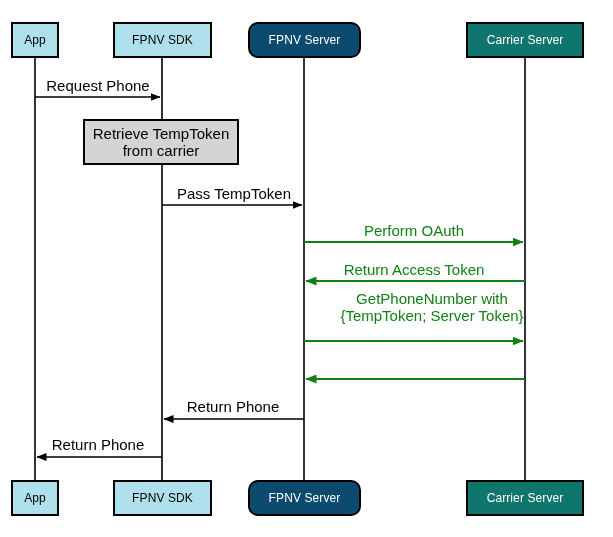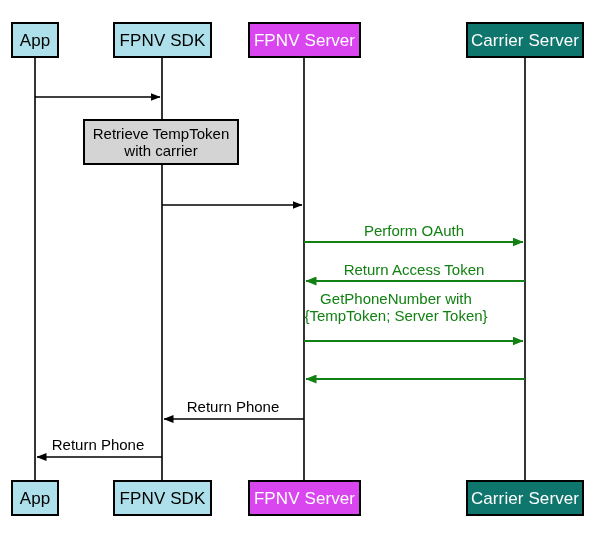--- a/index.html
+++ b/index.html
@@ -25,32 +25,33 @@
     height: 537px;
   }
   
   .participant-box {
     position: absolute;
     box-sizing: border-box;
     border: 2px solid #000000;
     display: flex;
     align-items: center;
     justify-content: center;
-    font-size: 17px;
+    font-size: 12px;
     line-height: 1;
     white-space: nowrap;
     letter-spacing: 0.1px;
   }
   .pbox-light {
     background: #ade0ea;
     color: #000000;
   }
   .pbox-blue {
-    background: #d946ef;
+    background: #0c4a6e;
     color: #ffffff;
+    border-radius: 10px;
   }
   .pbox-green {
     background: #0f766e;
     color: #ffffff;
   }
   
   .note-box {
     position: absolute;
     box-sizing: border-box;
     border: 2px solid #000000;
@@ -141,47 +142,53 @@
   </div>
 
   <div class="participant-box pbox-blue" style="left:248px; top:22px; width:113px; height:36px;">
     <span>FPNV Server</span>
   </div>
 
   <div class="participant-box pbox-green" style="left:466px; top:22px; width:118px; height:36px;">
     <span>Carrier Server</span>
   </div>
 
-
+  <div class="msg-label black" style="left:98px; top:77px;">
+    <span class="lbl-line">Request Phone</span>
+  </div>
+
+  <div class="msg-label black" style="left:234px; top:185px;">
+    <span class="lbl-line">Pass TempToken</span>
+  </div>
 
   <div class="msg-label green" style="left:414px; top:222px;">
     <span class="lbl-line">Perform OAuth</span>
   </div>
 
   <div class="msg-label green" style="left:414px; top:261px;">
     <span class="lbl-line">Return Access Token</span>
   </div>
 
-  <div class="msg-label green" style="left:396px; top:290px;">
+  <div class="msg-label green" style="left:432px; top:290px;">
     <span class="lbl-line">GetPhoneNumber with</span>
     <span class="lbl-line">{TempToken; Server Token}</span>
   </div>
 
 
   <div class="msg-label black" style="left:233px; top:398px;">
     <span class="lbl-line">Return Phone</span>
   </div>
 
   <div class="msg-label black" style="left:98px; top:436px;">
     <span class="lbl-line">Return Phone</span>
   </div>
 
   <div class="note-box" style="left:83px; top:119px; width:156px; height:46px;">
     <span class="note-line">Retrieve TempToken</span>
-    <span class="note-line">with carrier</span>
+    <span class="note-line">from carrier</span>
   </div>
 
   <div class="participant-box pbox-light" style="left:11px; top:480px; width:48px; height:36px;">
     <span>App</span>
   </div>
 
   <div class="participant-box pbox-light" style="left:113px; top:480px; width:99px; height:36px;">
     <span>FPNV SDK</span>
   </div>
 

